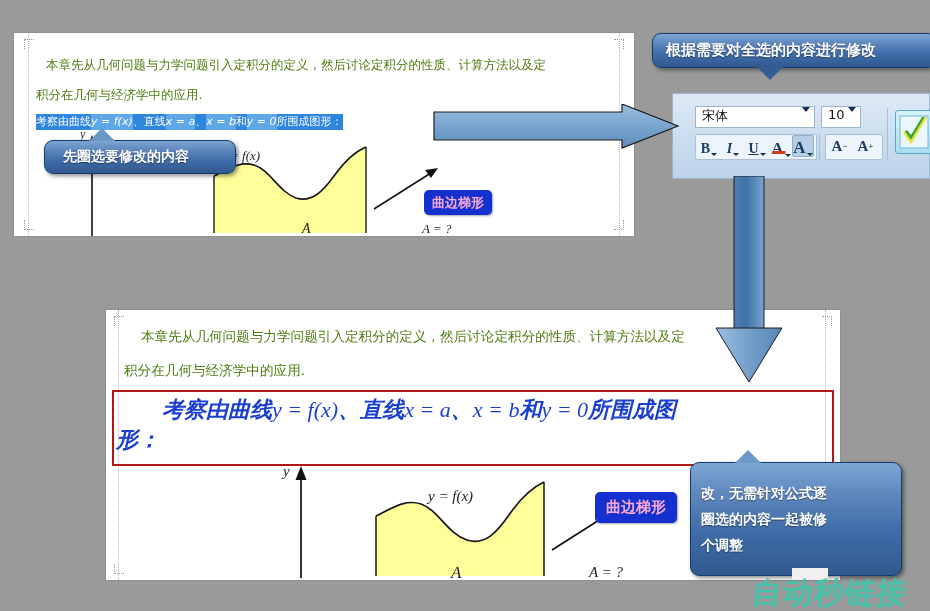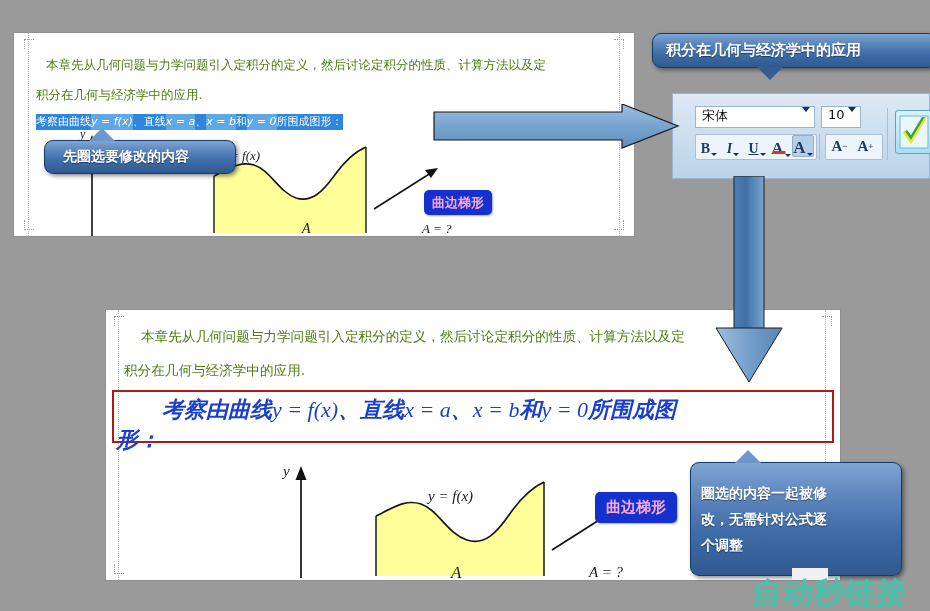--- a/index.html
+++ b/index.html
@@ -201,21 +201,21 @@
     <div class="doc-corner tl" style="left:8px;top:6px;"></div>
     <div class="doc-corner tr" style="right:8px;top:6px;"></div>
     <div class="doc-corner bl" style="left:8px;bottom:6px;"></div>
     <div class="doc-corner br" style="right:8px;bottom:6px;"></div>
     <div class="margin-guide" style="left:12px;"></div>
     <div class="margin-guide right" style="right:14px;"></div>
 
     <div class="para" style="left:35px;top:18px;font-size:13.6px;">本章先从几何问题与力学问题引入定积分的定义，然后讨论定积分的性质、计算方法以及定</div>
     <div class="para" style="left:18px;top:52px;font-size:13.6px;">积分在几何与经济学中的应用.</div>
 
-    <div class="redbox" style="left:6px;top:80px;width:722px;height:53px;">
+    <div class="redbox" style="left:6px;top:80px;width:722px;height:76px;">
       <div class="mathline" style="left:48px;top:3px;font-size:22px;">
         <span class="cn">考察由曲线</span><span class="it">y = f(x)</span><span class="cn">、</span><span class="cn">直线</span><span class="it">x = a</span><span class="cn">、</span><span class="it">x = b</span><span class="cn">和</span><span class="it">y = 0</span><span class="cn">所围成图</span>
       </div>
       <div class="mathline cn" style="left:2px;top:33px;font-size:22px;font-style:italic;font-family:'DejaVu Sans','Liberation Sans',sans-serif;">形：</div>
     </div>
 
     <div class="fig" style="left:80px;top:148px;">
       <svg width="480" height="122" viewBox="0 0 480 122">
         <line x1="115" y1="22" x2="115" y2="120" stroke="#111" stroke-width="1.7"></line>
         <polygon points="115,8 109.5,22 120.5,22" fill="#111"></polygon>
@@ -328,27 +328,27 @@
     <polygon points="4,152 70,152 37,206" fill="url(#gDownHead)" stroke="#1d1d1d" stroke-width="1"></polygon>
   </svg>
 
   <div class="callout" style="left:44px;top:140px;width:172px;height:32px;font-size:14px;padding-left:18px;">
     <div class="tail tail-up" style="left:44px;top:-13px;"></div>
     <span>先圈选要修改的内容</span>
   </div>
 
   <div class="callout" style="left:652px;top:33px;width:270px;height:33px;font-size:15px;padding-left:13px;">
     <div class="tail tail-down" style="left:104px;bottom:-13px;"></div>
-    <span>积分在几何与经济学中的应用</span>
+    <span>根据需要对全选的内容进行修改</span>
   </div>
 
   <div class="callout" style="left:690px;top:462px;width:190px;height:100px;font-size:14px;
               padding:6px 10px;flex-direction:column;justify-content:center;align-items:flex-start;line-height:26px;">
     <div class="tail tail-up" style="left:44px;top:-13px;"></div>
+    <span>改，无需针对公式逐</span>
     <span>圈选的内容一起被修</span>
-    <span>改，无需针对公式逐</span>
     <span>个调整</span>
   </div>
 
   <div class="wm-chip" style="left:792px;top:568px;width:36px;height:12px;background:#f0f0f0;"></div>
   <div class="watermark" style="left:752px;top:573px;font-size:30px;">自动秒链接</div>
 
 </div>
 
 </body></html>

